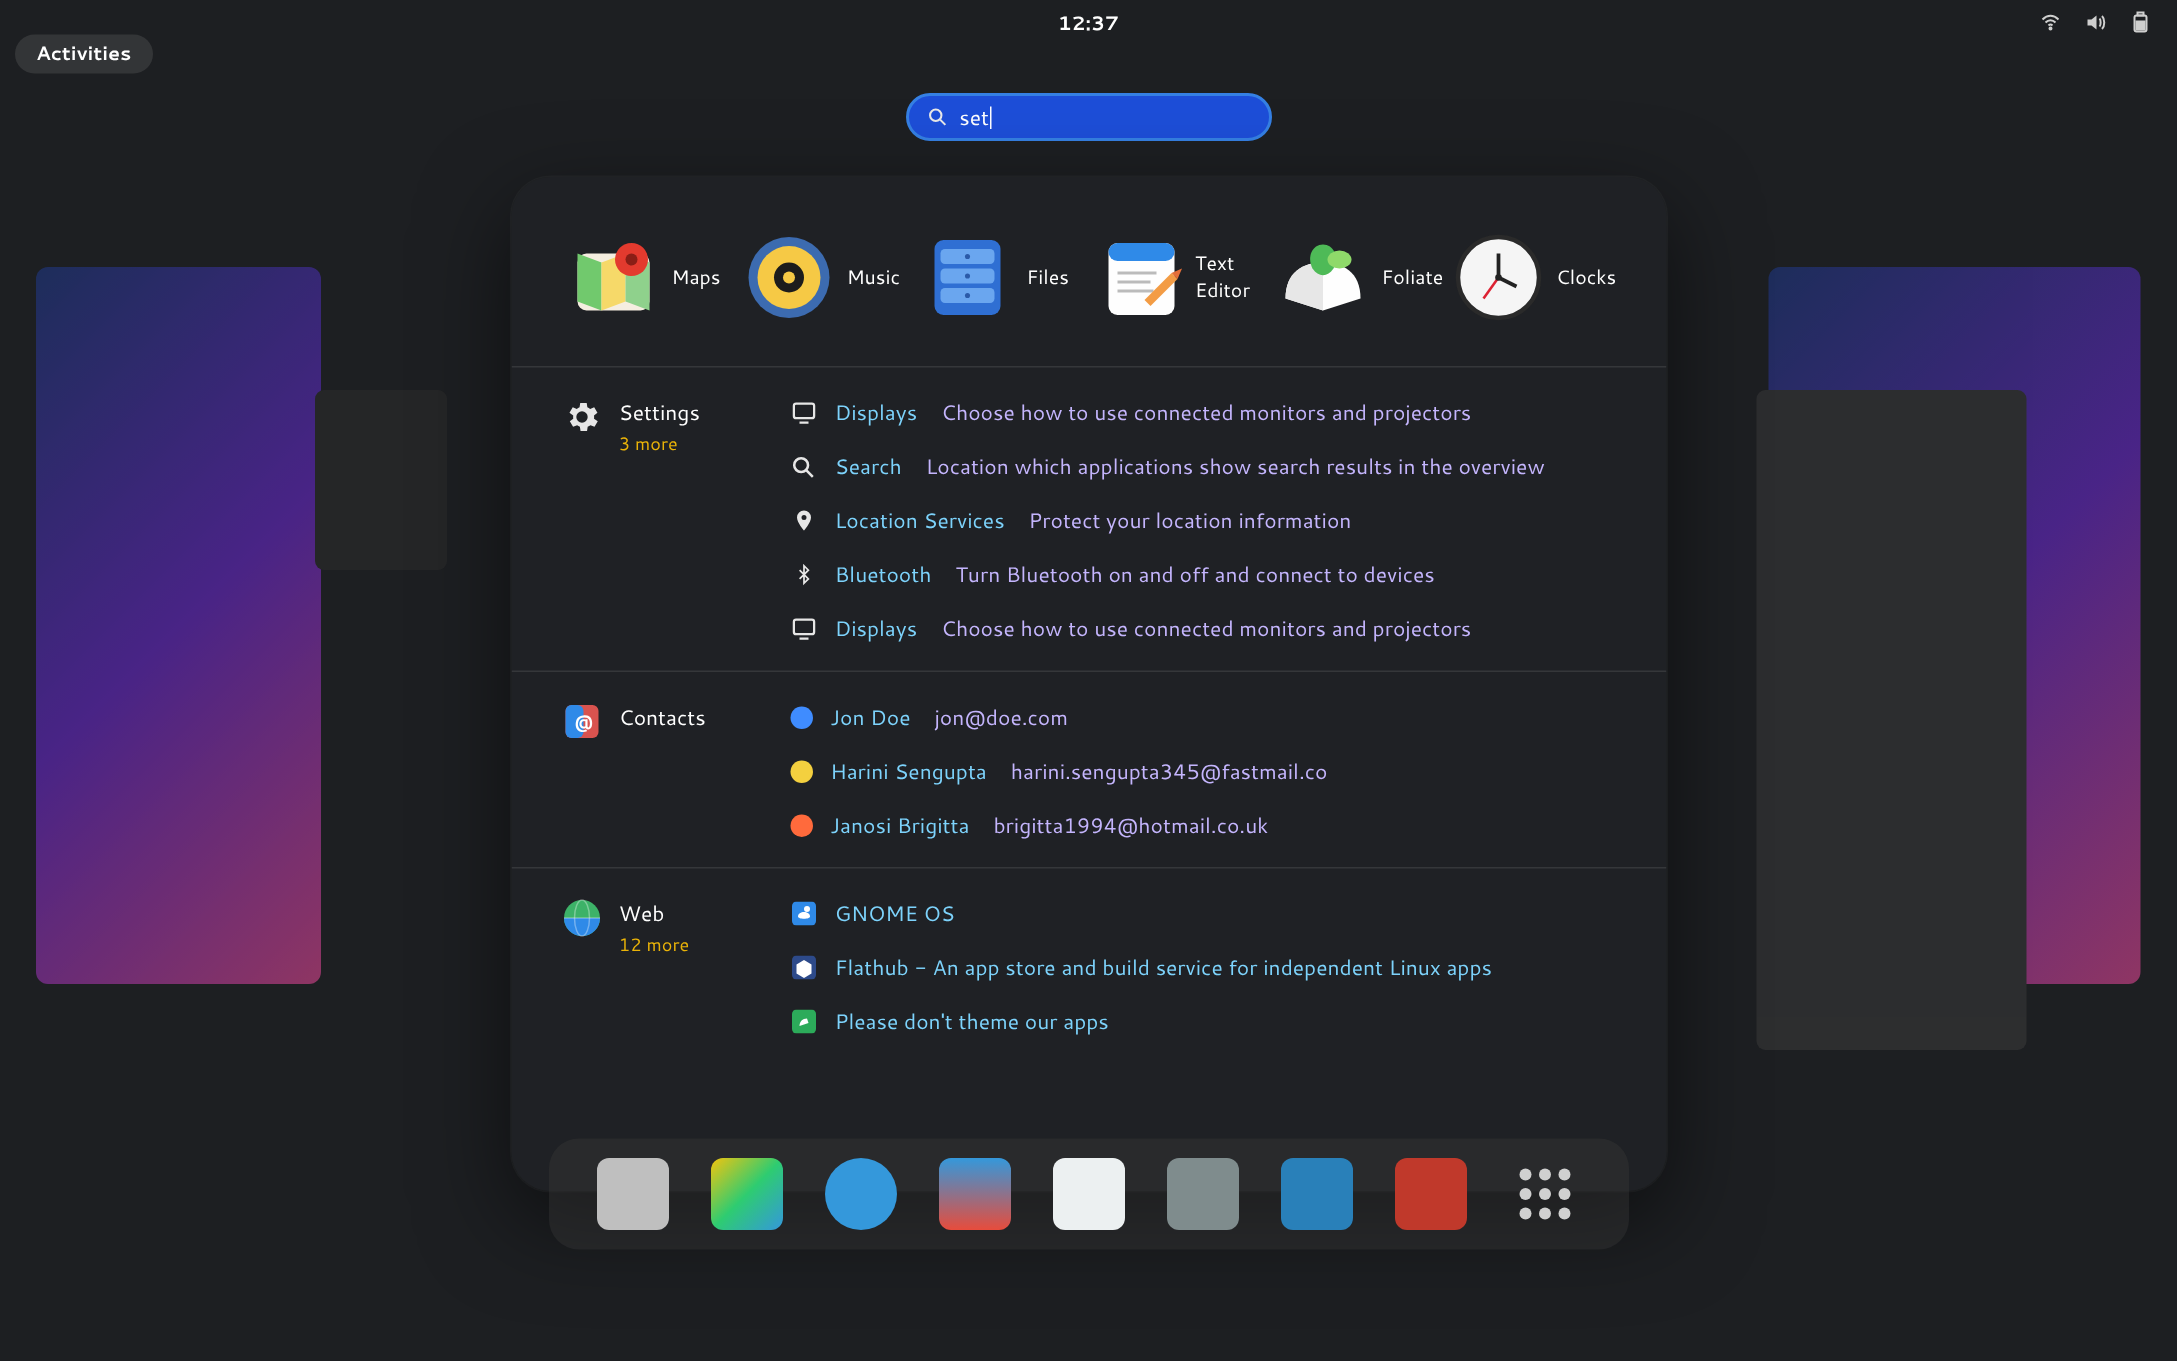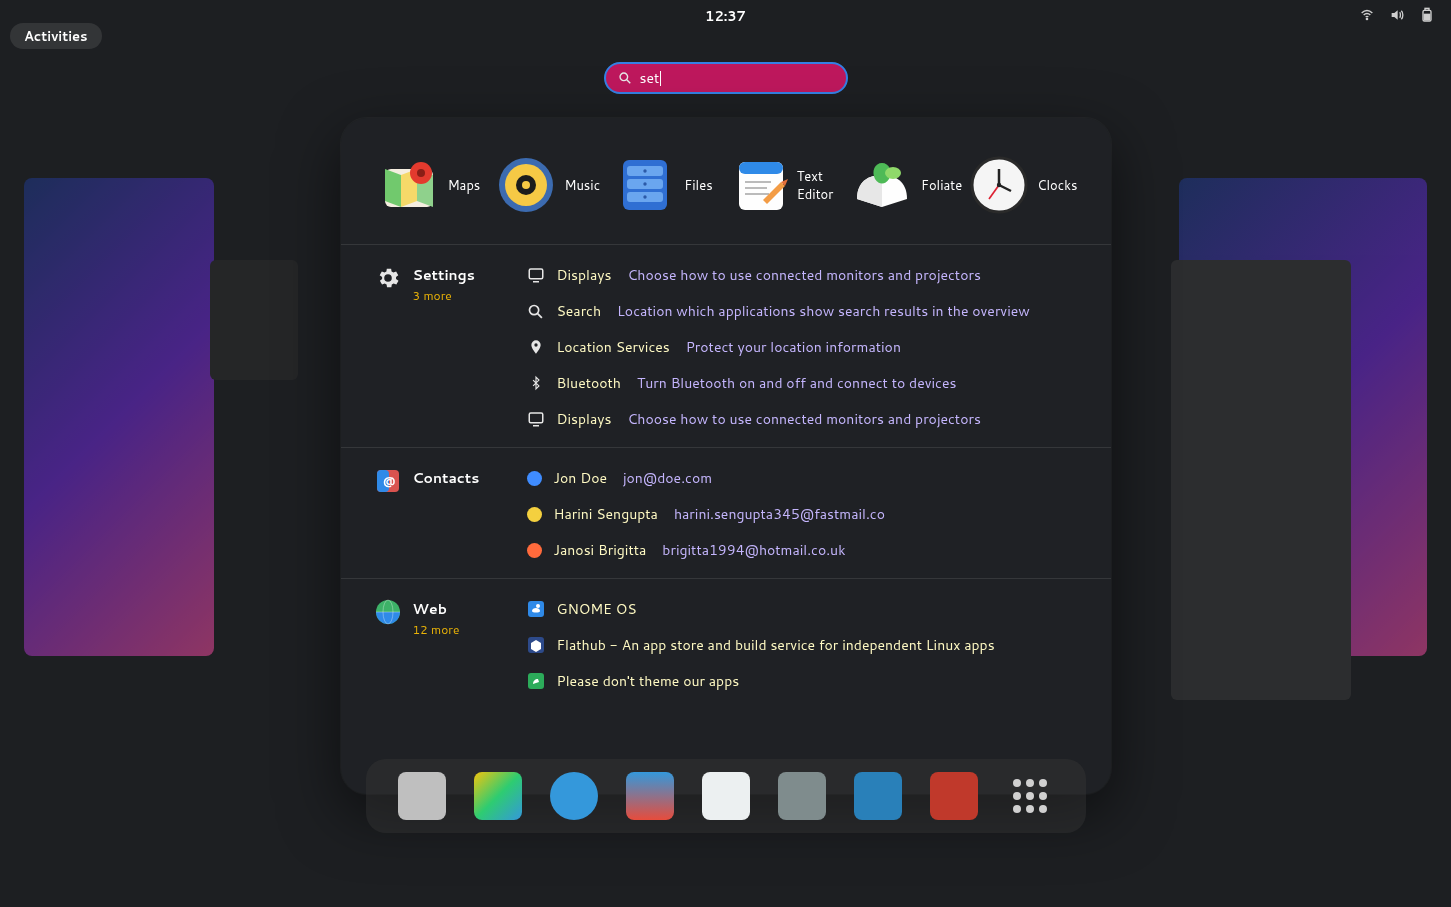--- a/index.html
+++ b/index.html
@@ -28,21 +28,21 @@
   .sysicons {
     position: absolute; right: 16px; top: 7px;
     display: flex; gap: 14px; align-items: center;
   }
   .sysicons svg { width: 16px; height: 16px; }
 
   
   .search {
     position: absolute; top: 62px; left: 50%; transform: translateX(-50%);
     width: 244px; height: 32px;
-    background: #be185d;
+    background: #1d4ed8;
     border: 2px solid #3580e4;
     border-radius: 16px;
     display: flex; align-items: center;
     padding: 0 12px; gap: 8px;
   }
   .search svg { width: 14px; height: 14px; flex: none; }
   .search .inp {
     color: #fff; font-size: 14px; position: relative;
   }
   .caret {
@@ -96,29 +96,29 @@
   .section {
     display:flex; padding: 20px 30px 18px 34px;
     border-bottom: 1px solid rgba(255,255,255,.10);
     gap: 24px;
   }
   .provider {
     width: 128px; display:flex; gap:12px; align-items:flex-start;
     flex:none;
   }
   .provider .picon { width:26px; height:26px; flex:none; display:flex; align-items:center; justify-content:center;}
-  .provider .pname { font-size:14px; font-weight:700; }
+  .provider .pname { font-size:14px; font-weight:400; }
   .provider .pmore { font-size:12px; color:#eab308; margin-top:2px;}
   .rows { flex:1; display:flex; flex-direction:column; gap:16px; }
   .row {
     display:flex; align-items:center; gap:12px; cursor:pointer;
     font-size:14px;
   }
   .row .ricon { width:18px; height:18px; flex:none; display:flex; align-items:center; justify-content:center;}
-  .row .primary { color:#fef9c3; }
+  .row .primary { color:#7dd3fc; }
   .row .secondary { color:#c4b5fd; margin-left:4px;}
   .dot { width:15px; height:15px; border-radius:50%; flex:none; }
 </style>
 </head>
 <body>
 
 <div class="topbar">
   <div class="activities">Activities</div>
   <div class="clock">12:37</div>
   <div class="sysicons">

